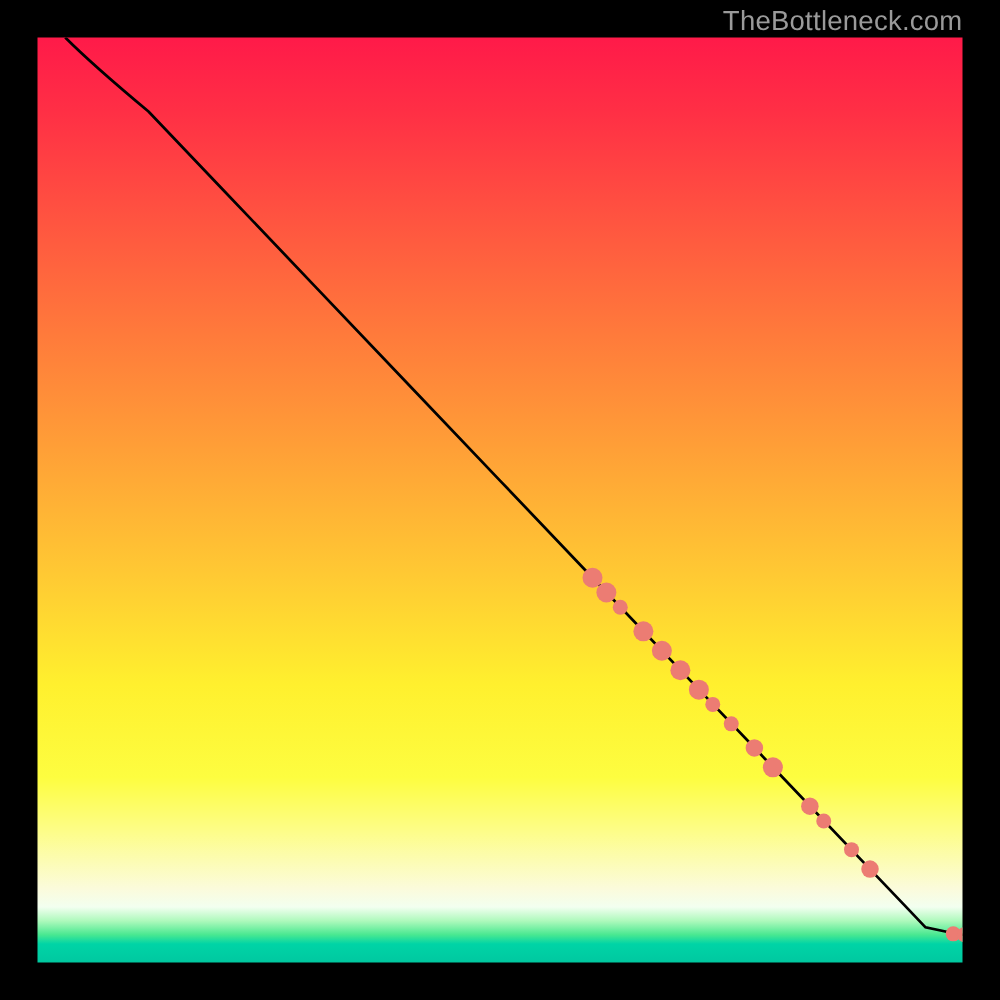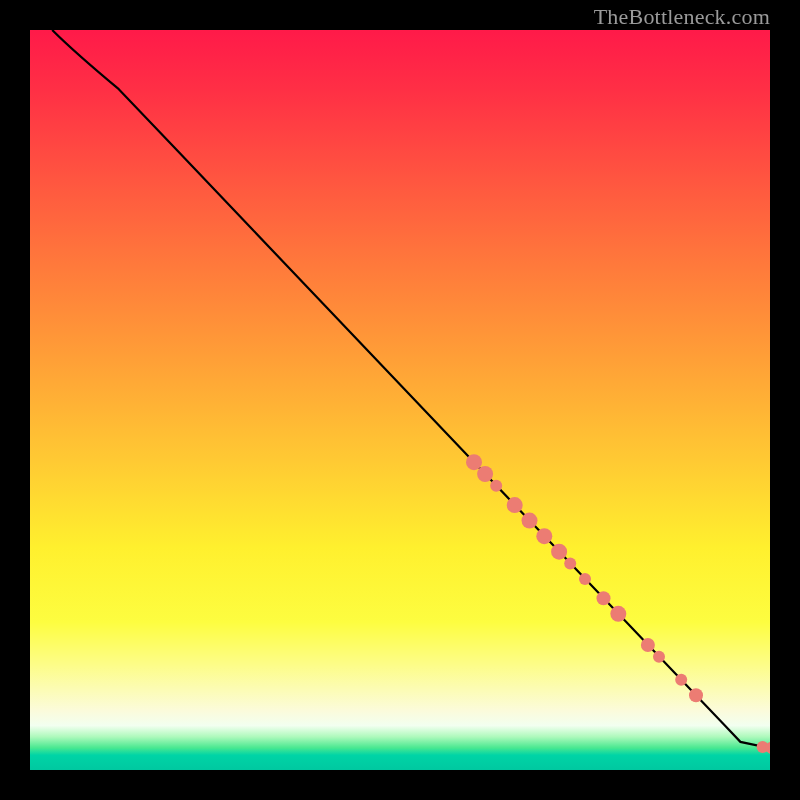--- a/index.html
+++ b/index.html
@@ -35,21 +35,21 @@
     }
     .svg-layer {
       position: absolute;
       inset: 0;
     }
     .watermark {
       position: absolute;
       top: 4px;
       right: 30px;
       color: #9a9a9a;
-      font-family: Liberation Serif, serif;
+      font-family: Liberation Sans, sans-serif;
       font-size: 22px;
       letter-spacing: 0.2px;
       user-select: none;
     }
   </style>
 </head>
 <body>
 
 <div class="watermark">TheBottleneck.com</div>
 

